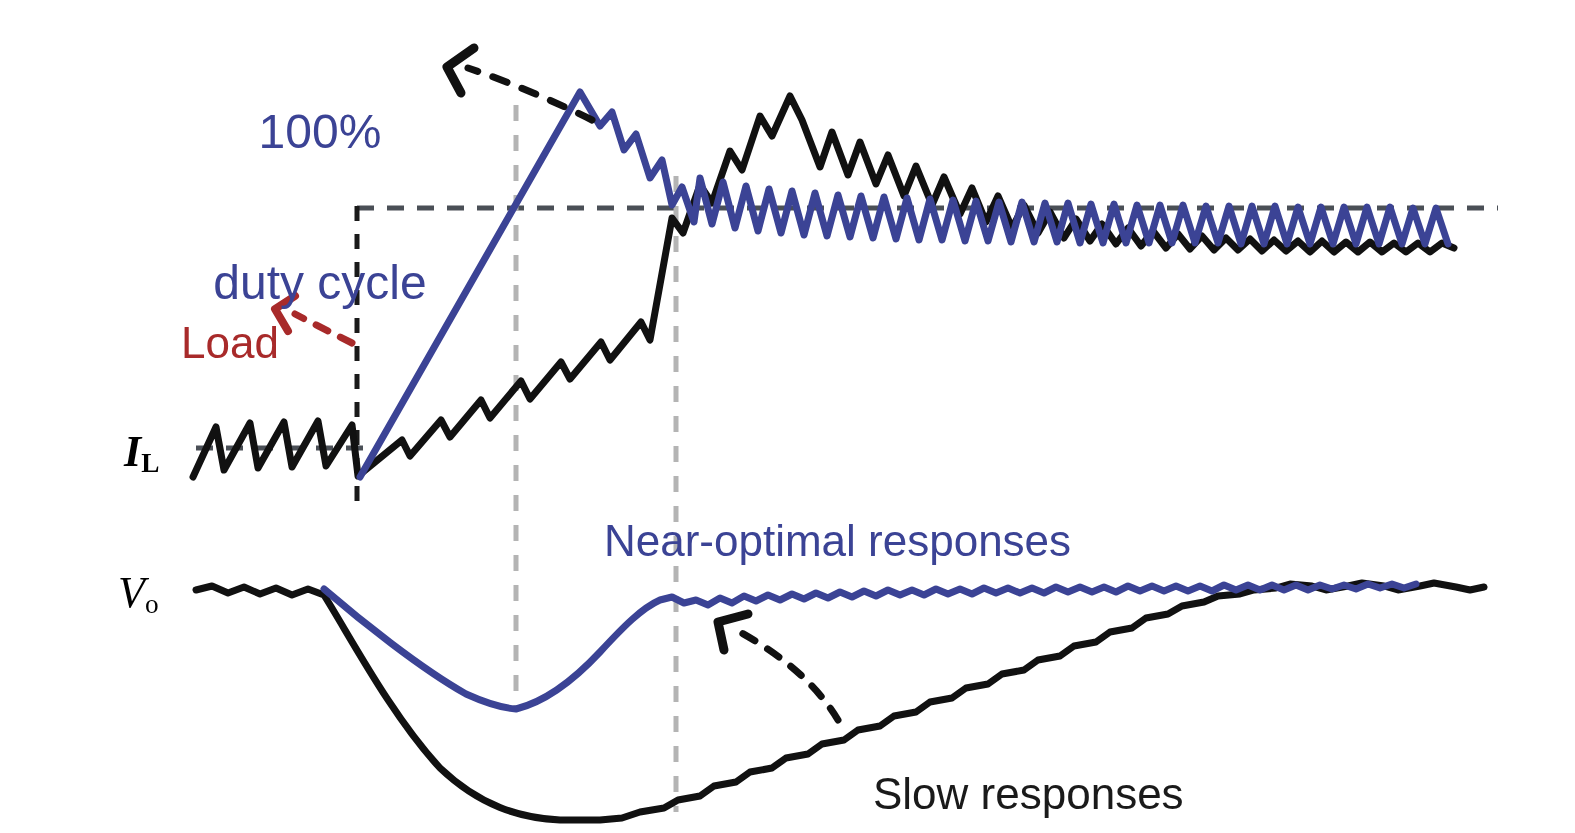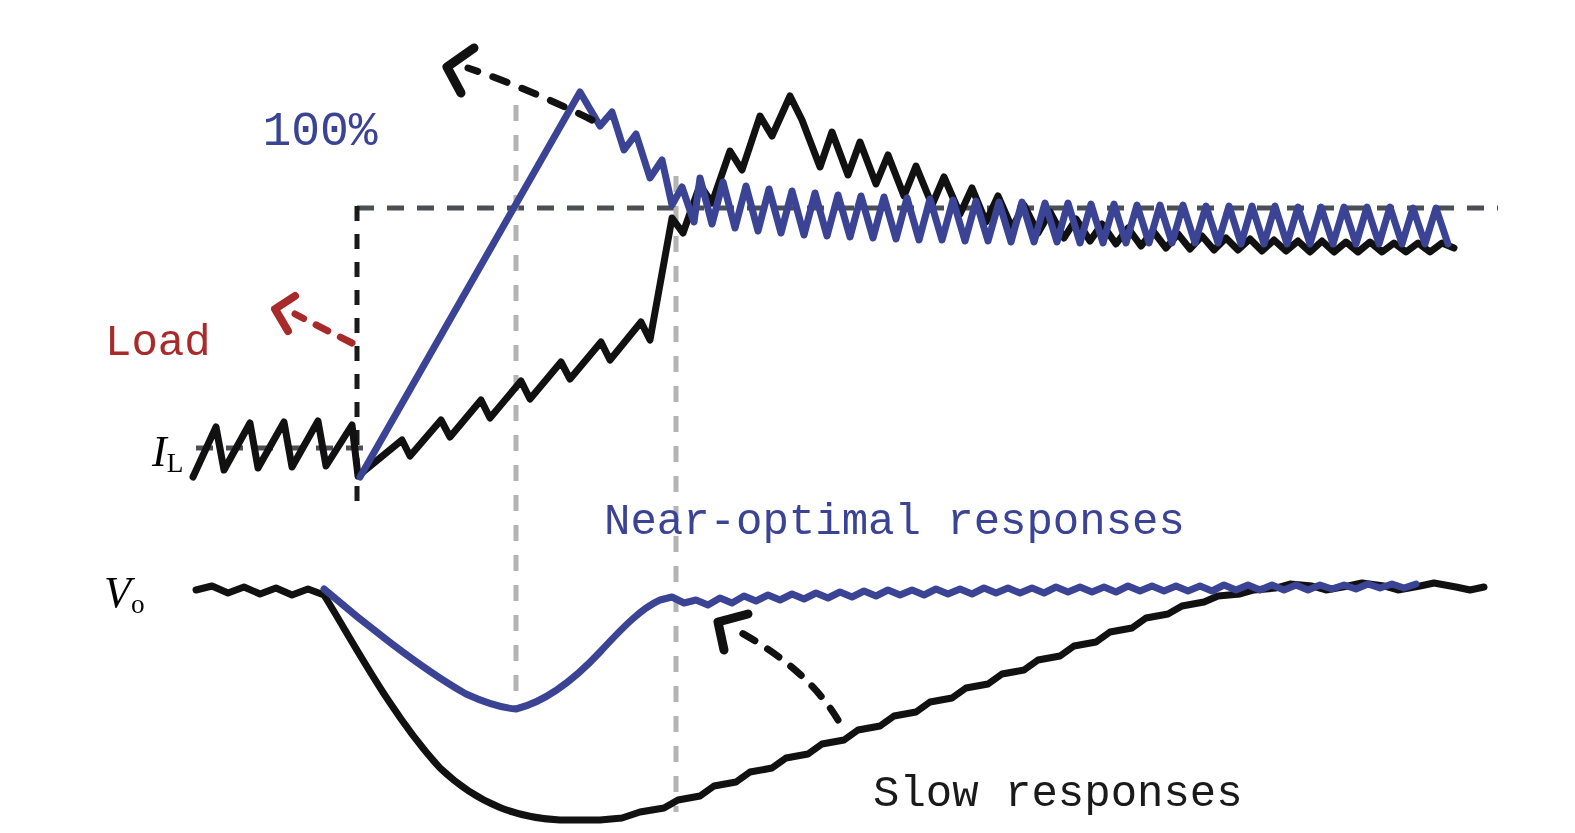--- a/index.html
+++ b/index.html
@@ -17,60 +17,61 @@
   #figure {
     position: absolute;
     left: 0; top: 0;
     width: 1575px;
     height: 833px;
   }
   .anno {
     position: absolute;
     white-space: pre;
     line-height: 1.05;
-    font-family: Liberation Mono, monospace;
+    font-family: Liberation Sans, sans-serif;
   }
   #label-duty {
     left: 195px;
     top: 6px;
     font-size: 48px;
     color: #3b4395;
     text-align: center;
     width: 250px;
   }
   #label-load {
     left: 105px;
     top: 228px;
     font-size: 44px;
     color: #a82a2a;
-    text-align: left;
+    text-align: center;
     width: 250px;
   }
   #label-nearopt {
     left: 604px;
-    top: 499px;
+    top: 518px;
     font-size: 44px;
     color: #3b4395;
   }
   #label-slow {
     left: 845px;
     top: 771px;
     font-size: 44px;
     color: #1a1a1a;
     margin-left: 28px;
   }
   #label-il {
-    left: 152px;
+    left: 124px;
     top: 429px;
     font-size: 44px;
     color: #000000;
     font-family: "Liberation Serif", serif;
+    font-weight: bold;
   }
   #label-vo {
-    left: 104px;
+    left: 118px;
     top: 570px;
     font-size: 44px;
     color: #000000;
     font-family: "Liberation Serif", serif;
   }
   .var-main { font-style: italic; }
   .var-sub {
     font-style: normal;
     font-size: 0.62em;
     vertical-align: -0.22em;
@@ -158,20 +159,21 @@
 
   <g>
     <path fill="none" stroke="#111111" stroke-width="7" stroke-linecap="round" stroke-dasharray="14,15" d="M 838,720 C 820,690 790,660 740,632"></path>
     <path fill="none" stroke="#111111" stroke-width="9" stroke-linecap="round" stroke-linejoin="round" d="M 748,614 L 718,622 L 724,650"></path>
   </g>
 
 </svg>
 
 <div class="anno" id="label-duty">
   <div>100%</div>
+  <div>duty cycle</div>
 </div>
 
 <div class="anno" id="label-load">
   <div>Load</div>
 </div>
 
 <div class="anno" id="label-nearopt">Near-optimal responses</div>
 
 <div class="anno" id="label-slow">Slow responses</div>
 

